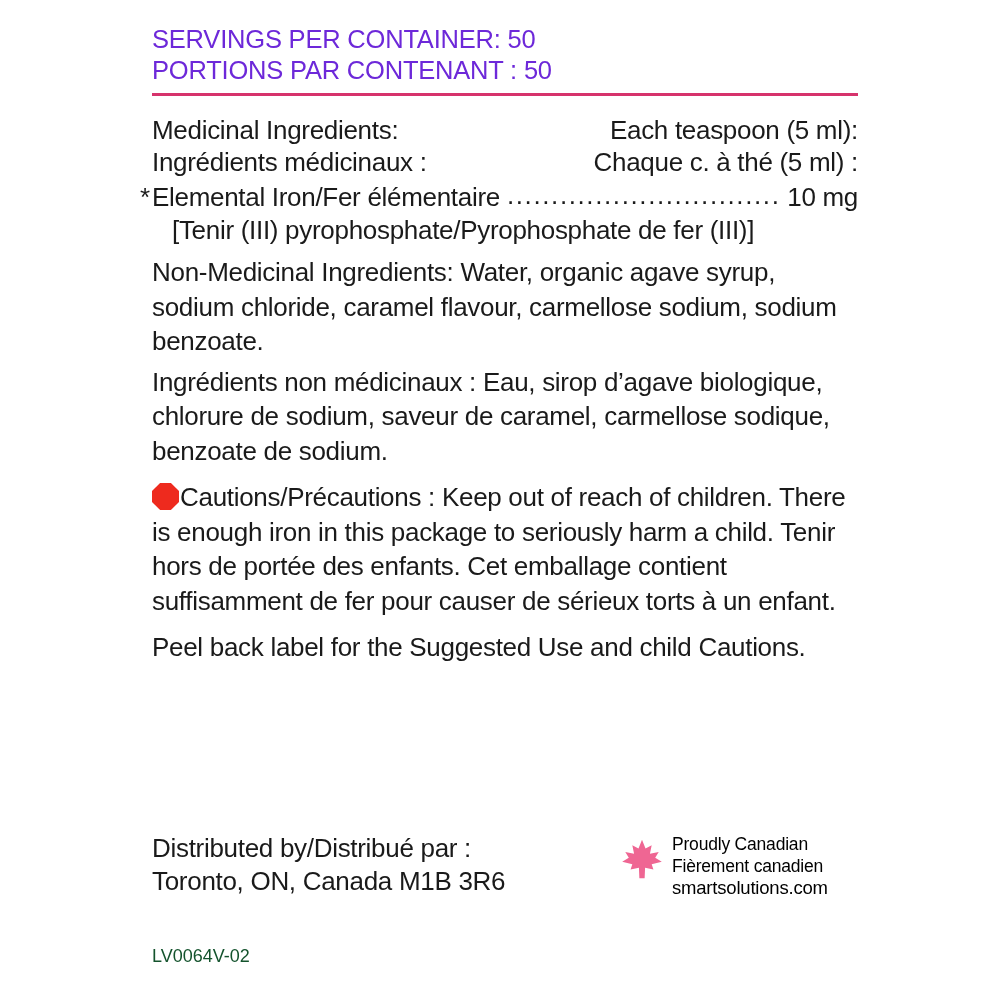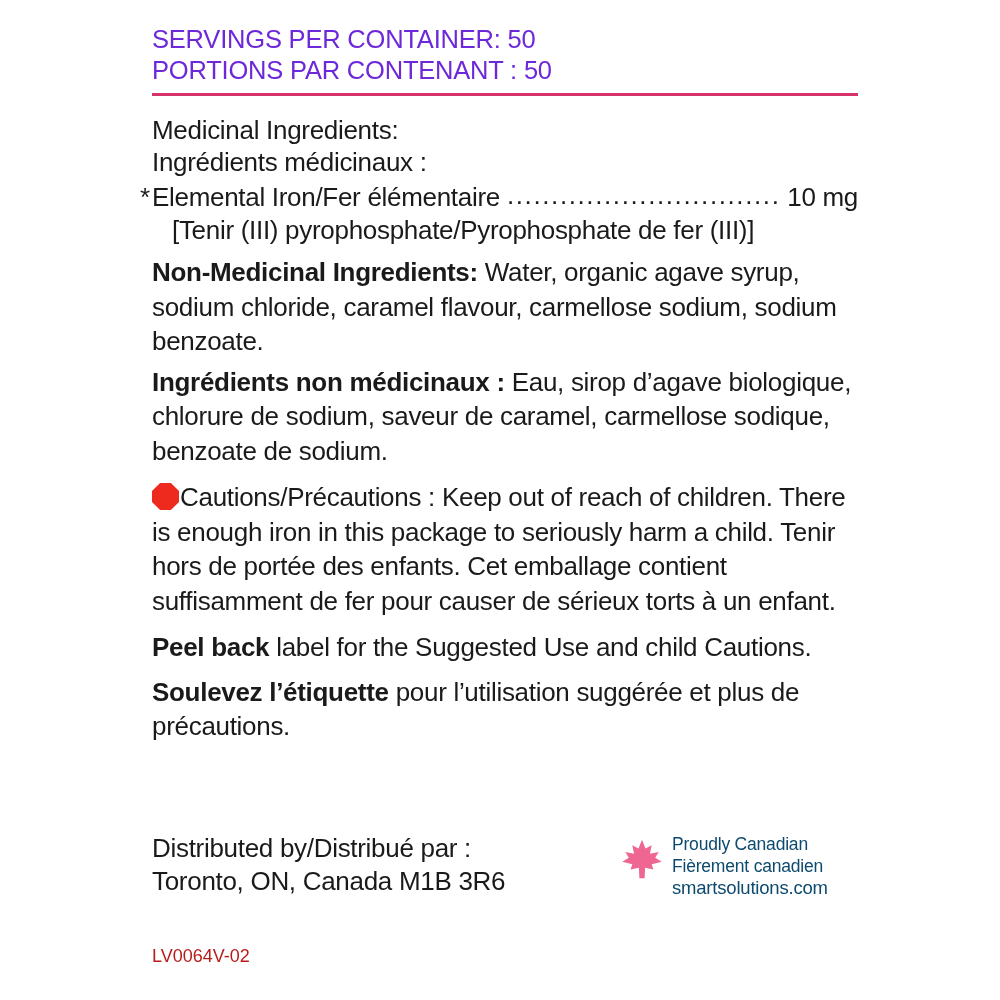--- a/index.html
+++ b/index.html
@@ -102,21 +102,21 @@
 
   
   .para {
     font-size: 26px;
     line-height: 34.5px;
     letter-spacing: -0.3px;
     margin-top: 8px;
   }
   .para.tight { margin-top: 6px; }
   .para b, .para .bold {
-    font-weight: 700;
+    font-weight: 400;
   }
 
   .cautions-para {
     font-size: 26px;
     line-height: 34.5px;
     letter-spacing: -0.3px;
     margin-top: 12px;
     text-indent: 0;
   }
 
@@ -158,73 +158,76 @@
     width: 44px;
     height: 44px;
     margin-right: 8px;
     margin-top: 3px;
     flex: 0 0 auto;
   }
   .brand-text {
     font-size: 17.5px;
     line-height: 21.5px;
     letter-spacing: -0.2px;
-    color: #0c4a6e;
+    color: #000000;
     white-space: nowrap;
   }
   .brand-text .site {
     font-weight: 400;
     font-size: 18.5px;
     letter-spacing: -0.2px;
   }
 
   .lotcode {
     position: absolute;
     left: 152px;
     top: 946px;
     font-size: 18px;
     letter-spacing: 0px;
-    color: #b91c1c;
+    color: #14532d;
   }
 </style>
 </head>
 <body>
 
 <div class="label">
 
   <div class="content">
 
     <div class="servings">SERVINGS PER CONTAINER: 50</div>
     <div class="servings">PORTIONS PAR CONTENANT : 50</div>
     <div class="rule"></div>
 
     <div class="med-head">
       <div class="col-l">
         <div>Medicinal Ingredients:</div>
         <div>Ingrédients médicinaux :</div>
+      </div>
+      <div class="col-r">
+        <div>Each teaspoon (5 ml):</div>
+        <div>Chaque c. à thé (5 ml) :</div>
       </div>
     </div>
 
     <div class="iron-row">
       <span class="star">*</span>
       <span>Elemental Iron/Fer élémentaire</span>
       <span class="leader">..............................................................</span>
       <span class="iron-amount">10 mg</span>
     </div>
     <div class="iron-sub">[Tenir (III) pyrophosphate/Pyrophosphate de fer (III)]</div>
 
     <div class="para"><span class="bold">Non-Medicinal Ingredients:</span><span> Water, organic agave syrup, sodium chloride, caramel flavour, carmellose sodium, sodium benzoate.</span></div>
 
     <div class="para tight"><span class="bold">Ingrédients non médicinaux :</span><span> Eau, sirop d’agave biologique, chlorure de sodium, saveur de caramel, carmellose sodique, benzoate de sodium.</span></div>
 
     <div class="cautions-para"><span class="octagon"></span><span class="bold">Cautions/Précautions :</span><span> Keep out of reach of children. There is enough iron in this package to seriously harm a child. Tenir hors de portée des enfants. Cet emballage contient suffisamment de fer pour causer de sérieux torts à un enfant.</span></div>
 
     <div class="para peel-block"><span class="bold">Peel back</span><span> label for the Suggested Use and child Cautions.</span></div>
 
-    <div class="para soulevez-block"><span class="bold">Soulevez l’étiquette</span><span> pour l’utilisation suggérée et plus de précautions.</span></div>
 
   </div>
 
   <div class="footer">
     <div class="addr">Distributed by/Distribué par :</div>
     <div class="addr">Toronto, ON, Canada M1B 3R6</div>
 
     <div class="brand">
       <svg class="leaf" viewBox="0 0 100 100" aria-hidden="true">
         <path d="M50 6 L58 26 L72 19 L68 38 L88 34 L80 47 L95 56 L72 62 L76 74 L57 70 L56 94 L50 94 L44 94 L43 70 L24 74 L28 62 L5 56 L20 47 L12 34 L32 38 L28 19 L42 26 Z" fill="#ef6693"></path>

